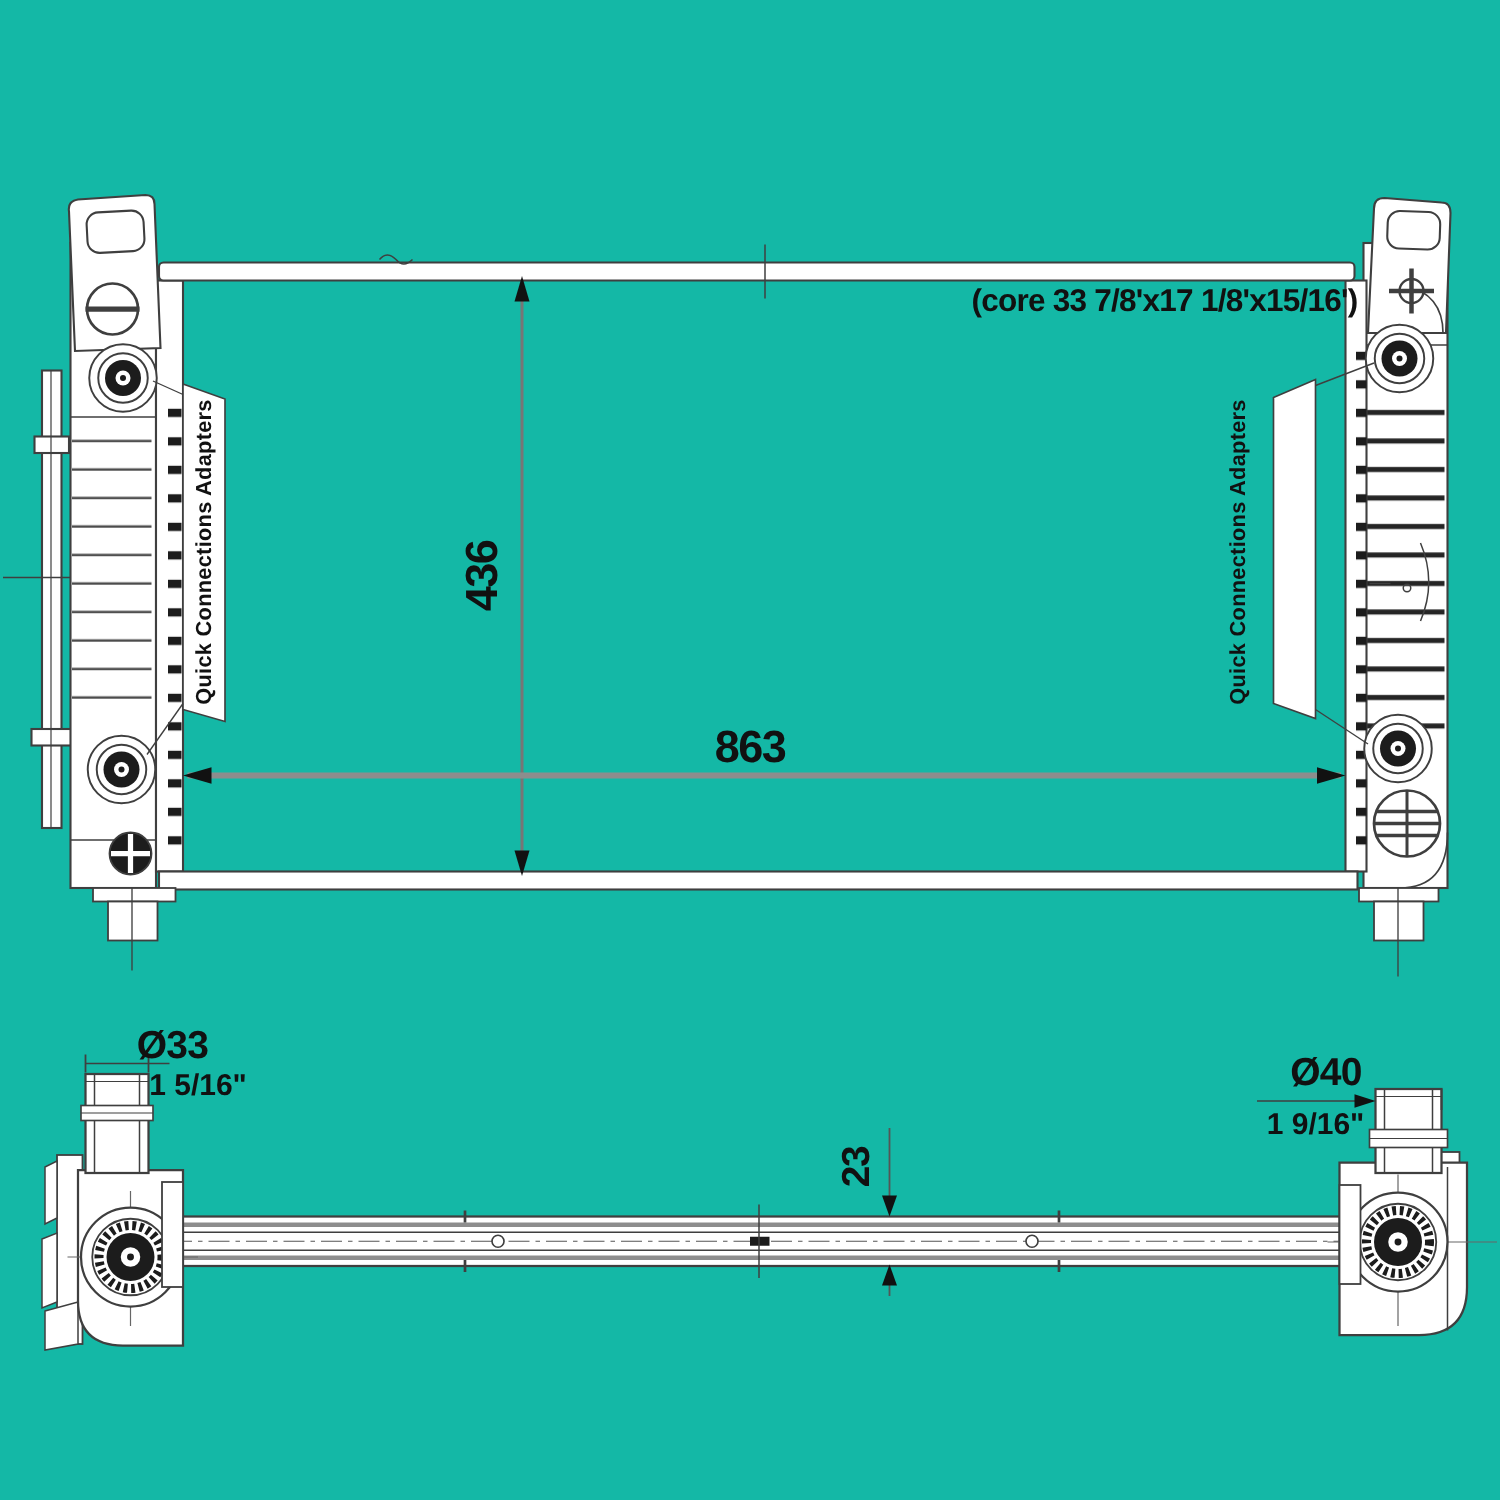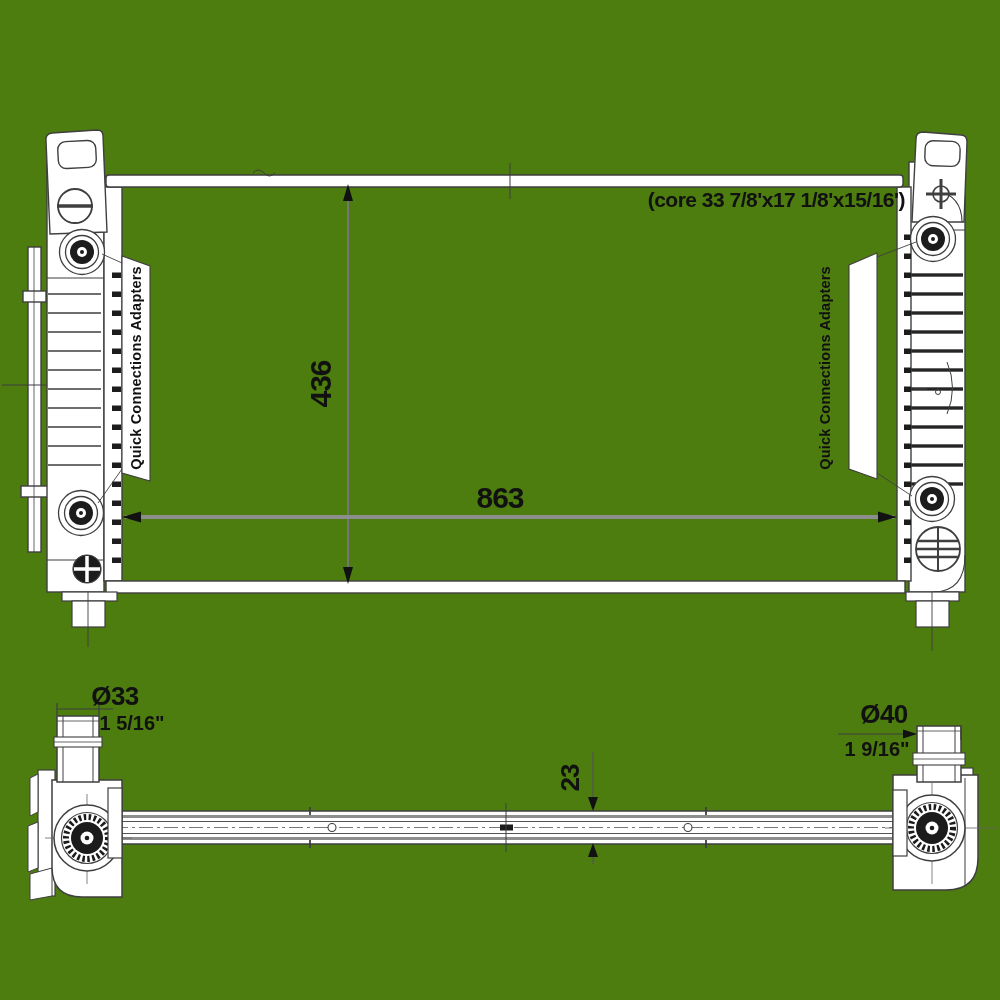--- a/index.html
+++ b/index.html
@@ -1,16 +1,16 @@
 <!DOCTYPE html>
 <html><head>
 <meta charset="utf-8">
 <style>
   html,body{margin:0;padding:0;background:#fff;}
-  .canvas{width:1000px;height:1000px;position:relative;background:#4d7c0f;overflow:hidden;}
+  .canvas{width:1000px;height:1000px;position:relative;background:#14b8a6;overflow:hidden;}
   svg{display:block;}
   text{font-family:"Liberation Sans",sans-serif;font-weight:bold;fill:#111;}
   .dim-num{font-size:30px;letter-spacing:-1px;}
   .dim-mid{font-size:26px;letter-spacing:-1px;}
   .dia{font-size:26px;letter-spacing:-0.5px;}
   .frac{font-size:20px;}
   .note{font-size:21px;letter-spacing:-0.5px;}
   .callout{font-size:14.5px;letter-spacing:0.2px;}
 </style>
 </head>

